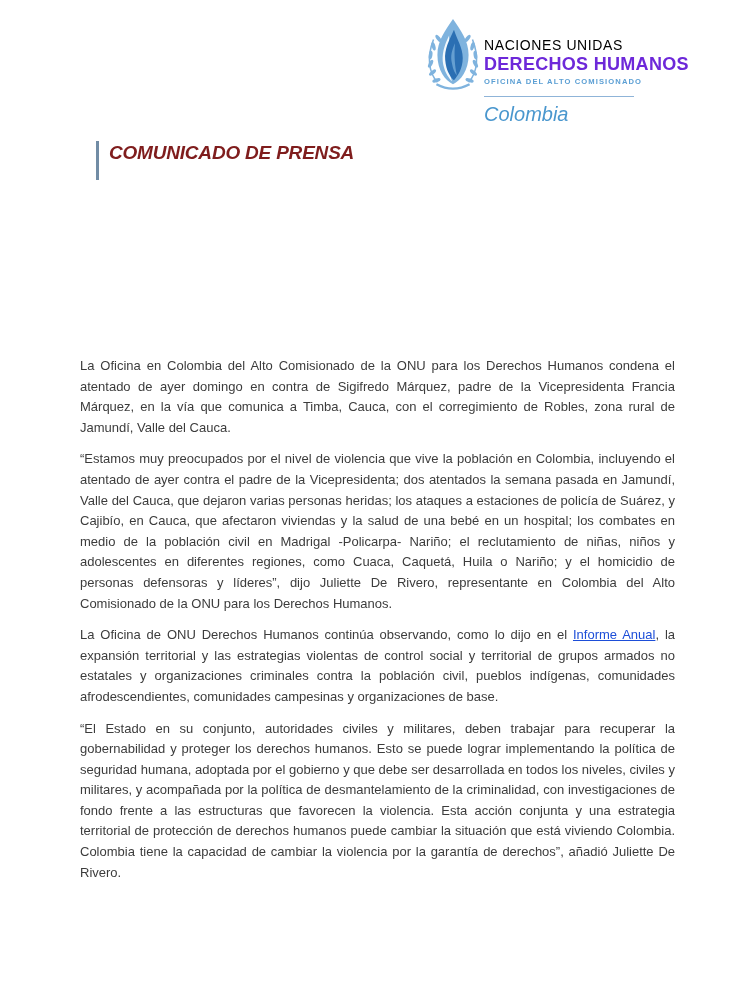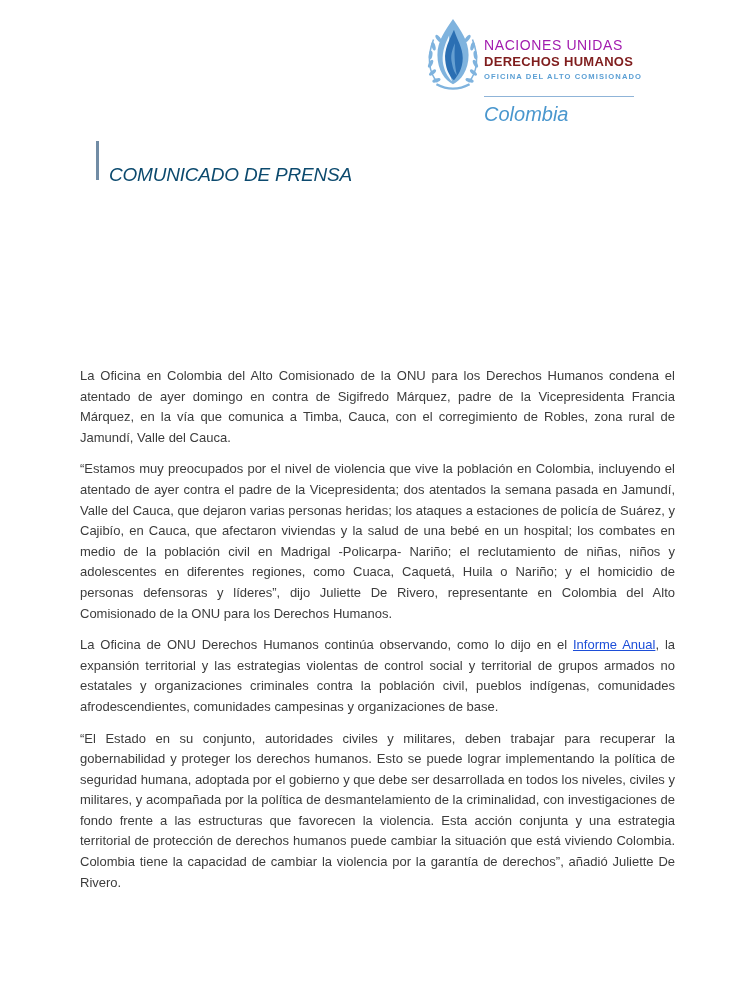--- a/index.html
+++ b/index.html
@@ -7,40 +7,40 @@
     position:relative;
     width:755px;height:1006px;
     background:#ffffff;
     margin:0 auto;
     font-family:"Liberation Sans",sans-serif;
     overflow:hidden;
   }
   
   .emblem{position:absolute;left:424px;top:18px;width:58px;height:76px;}
   .logo-text{position:absolute;left:484px;top:38px;line-height:1;}
-  .org1{font-size:14px;letter-spacing:.6px;color:#a21caf;margin:0 0 3px 0;}
-  .org2{font-size:13px;font-weight:bold;letter-spacing:.3px;color:#7f1d1d;margin:0 0 5px 0;}
+  .org1{font-size:14px;letter-spacing:.6px;color:#000000;margin:0 0 3px 0;}
+  .org2{font-size:18px;font-weight:bold;letter-spacing:.3px;color:#6d28d9;margin:0 0 5px 0;}
   .org3{font-size:7.6px;font-weight:bold;letter-spacing:1.1px;color:#5B9FD4;margin:0;}
   .logo-divider{position:absolute;left:484px;top:96px;width:150px;height:0;border-top:1.4px solid #8FB4D8;}
   .country{position:absolute;left:484px;top:103px;font-size:20px;font-style:italic;color:#4A97CE;}
   
   .kicker-bar{position:absolute;left:96px;top:141px;width:3px;height:39px;background:#718CA5;}
   .kicker{
-    position:absolute;left:109px;top:164px;
-    font-size:19px;font-weight:normal;font-style:italic;
-    letter-spacing:-.2px;color:#0c4a6e;white-space:nowrap;
+    position:absolute;left:109px;top:142px;
+    font-size:19px;font-weight:bold;font-style:italic;
+    letter-spacing:-.2px;color:#7f1d1d;white-space:nowrap;
   }
   
   .headline{position:absolute;left:80px;width:595px;top:231px;text-align:center;color:#1f1f1f;}
   .headline .h-line{font-size:13px;font-weight:bold;line-height:18px;margin:0;}
   .headline .h-line2{margin-top:21px;}
   .dateline{margin-top:17px;font-size:10.5px;font-weight:normal;color:#222;}
   
   .body-copy{
-    position:absolute;left:80px;top:366px;width:595px;
+    position:absolute;left:80px;top:356px;width:595px;
     font-size:13px;line-height:20.6px;text-align:justify;color:#3C3C3C;
   }
   .body-copy p{margin:0 0 11px 0;}
   .body-copy a{color:#1d4ed8;text-decoration:underline;cursor:pointer;}
 </style>
 </head>
 <body>
 
 <div class="page">
 

